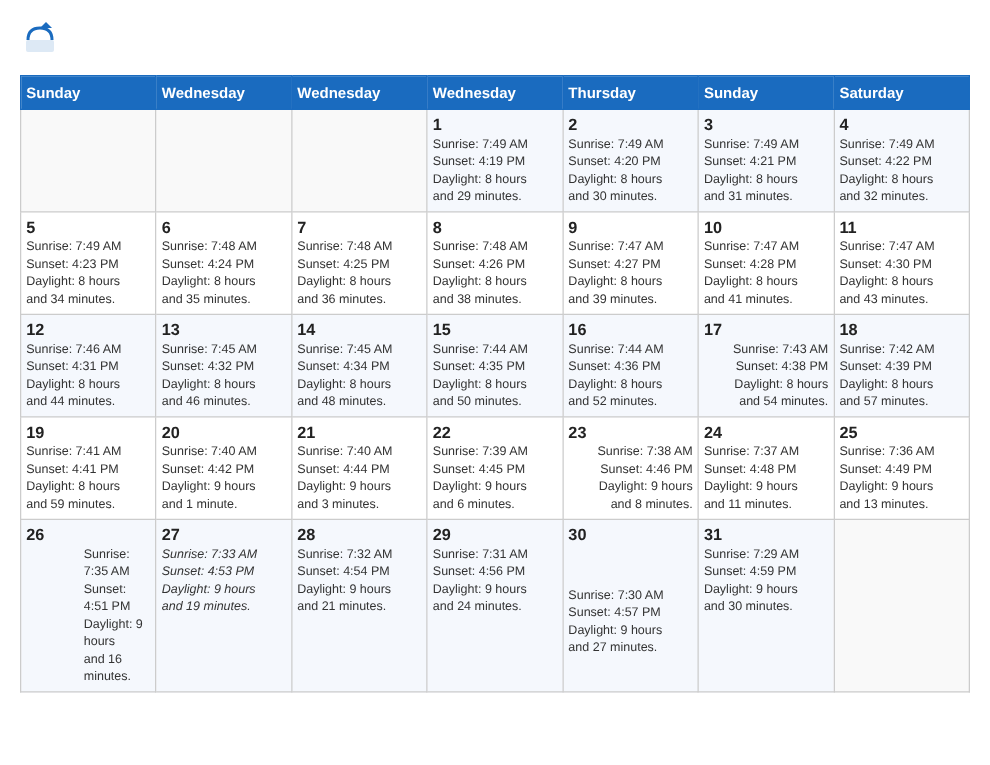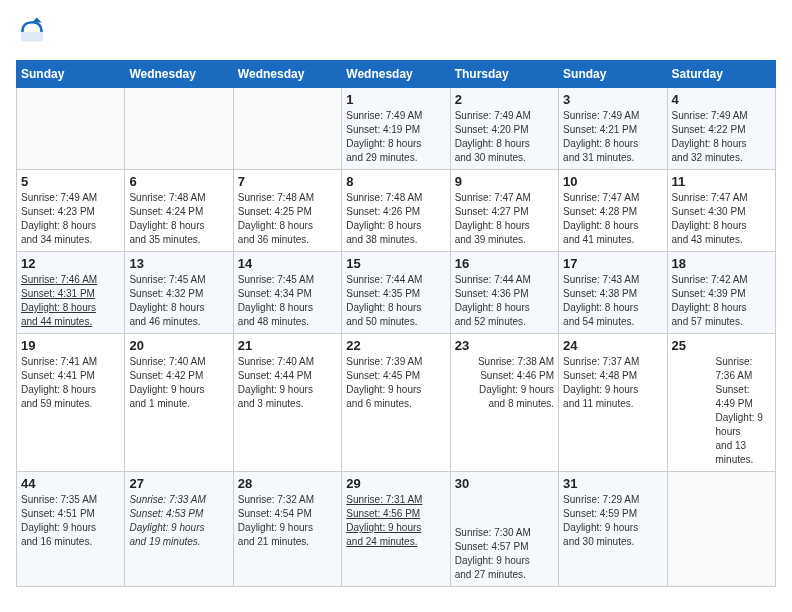--- a/index.html
+++ b/index.html
@@ -210,21 +210,21 @@
           <span class="day-num">11</span>
           <div class="cell-content" style="white-space: pre-line;">Sunrise: 7:47 AM
 Sunset: 4:30 PM
 Daylight: 8 hours
 and 43 minutes.</div>
         </td>
       </tr>
       <tr>
         <td>
           <span class="day-num">12</span>
-          <div class="cell-content" style="white-space: pre-line; text-decoration: underline;">Sunrise: 7:46 AM
+          <div class="cell-content" style="white-space: pre-line;">Sunrise: 7:46 AM
 Sunset: 4:31 PM
 Daylight: 8 hours
 and 44 minutes.</div>
         </td>
         <td>
           <span class="day-num">13</span>
           <div class="cell-content" style="white-space: pre-line;">Sunrise: 7:45 AM
 Sunset: 4:32 PM
 Daylight: 8 hours
 and 46 minutes.</div>
@@ -245,21 +245,21 @@
         </td>
         <td>
           <span class="day-num">16</span>
           <div class="cell-content" style="white-space: pre-line;">Sunrise: 7:44 AM
 Sunset: 4:36 PM
 Daylight: 8 hours
 and 52 minutes.</div>
         </td>
         <td>
           <span class="day-num">17</span>
-          <div class="cell-content" style="white-space: pre-line;">Sunrise: 7:43 AM
+          <div class="cell-content" style="white-space: pre-line; text-align: right;">Sunrise: 7:43 AM
 Sunset: 4:38 PM
 Daylight: 8 hours
 and 54 minutes.</div>
         </td>
         <td>
           <span class="day-num">18</span>
           <div class="cell-content" style="white-space: pre-line;">Sunrise: 7:42 AM
 Sunset: 4:39 PM
 Daylight: 8 hours
 and 57 minutes.</div>
@@ -303,51 +303,51 @@
         </td>
         <td>
           <span class="day-num">24</span>
           <div class="cell-content" style="white-space: pre-line;">Sunrise: 7:37 AM
 Sunset: 4:48 PM
 Daylight: 9 hours
 and 11 minutes.</div>
         </td>
         <td>
           <span class="day-num">25</span>
-          <div class="cell-content" style="white-space: pre-line; margin-left: 44px;">Sunrise: 7:36 AM
+          <div class="cell-content" style="white-space: pre-line;">Sunrise: 7:36 AM
 Sunset: 4:49 PM
 Daylight: 9 hours
 and 13 minutes.</div>
         </td>
       </tr>
       <tr>
         <td>
-          <span class="day-num">44</span>
-          <div class="cell-content" style="white-space: pre-line;">Sunrise: 7:35 AM
+          <span class="day-num">26</span>
+          <div class="cell-content" style="white-space: pre-line; margin-left: 46px;">Sunrise: 7:35 AM
 Sunset: 4:51 PM
 Daylight: 9 hours
 and 16 minutes.</div>
         </td>
         <td>
           <span class="day-num">27</span>
           <div class="cell-content" style="white-space: pre-line; font-style: italic;">Sunrise: 7:33 AM
 Sunset: 4:53 PM
 Daylight: 9 hours
 and 19 minutes.</div>
         </td>
         <td>
           <span class="day-num">28</span>
           <div class="cell-content" style="white-space: pre-line;">Sunrise: 7:32 AM
 Sunset: 4:54 PM
 Daylight: 9 hours
 and 21 minutes.</div>
         </td>
         <td>
           <span class="day-num">29</span>
-          <div class="cell-content" style="white-space: pre-line; text-decoration: underline;">Sunrise: 7:31 AM
+          <div class="cell-content" style="white-space: pre-line;">Sunrise: 7:31 AM
 Sunset: 4:56 PM
 Daylight: 9 hours
 and 24 minutes.</div>
         </td>
         <td>
           <span class="day-num">30</span>
           <div class="cell-content" style="white-space: pre-line; margin-top: 35px;">Sunrise: 7:30 AM
 Sunset: 4:57 PM
 Daylight: 9 hours
 and 27 minutes.</div>

